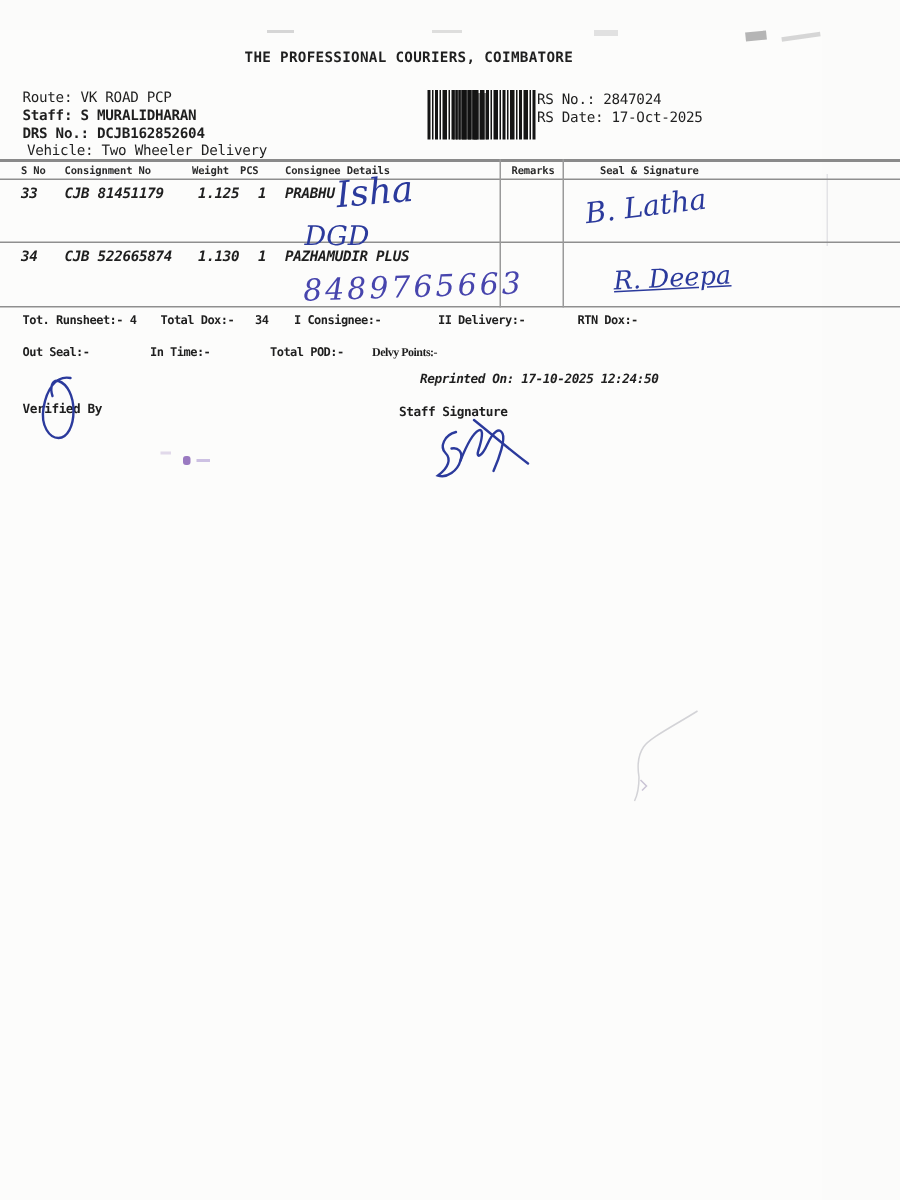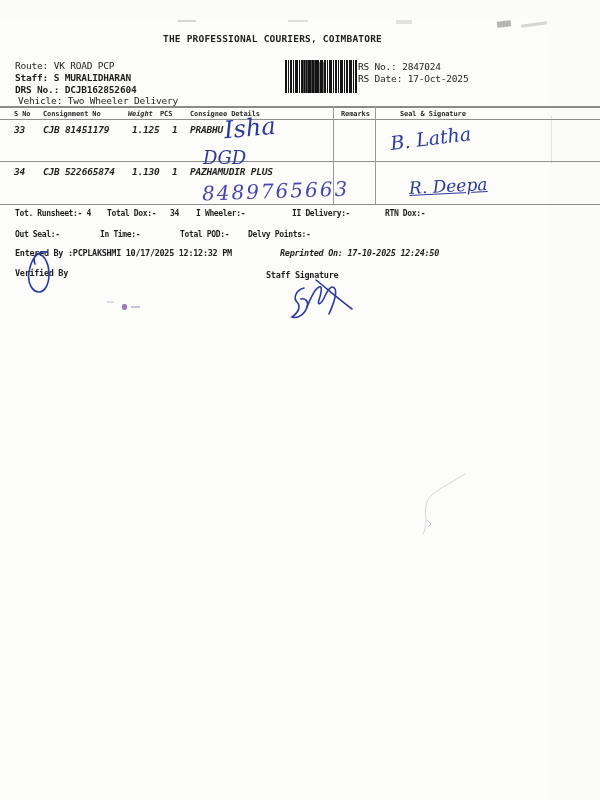--- a/index.html
+++ b/index.html
@@ -79,21 +79,21 @@
 
   <div class="hline" style="top:86px;height:2px;background:#8a8a8a;"></div>
   <div class="hline" style="top:99px;"></div>
   <div class="hline" style="top:141px;"></div>
   <div class="hline" style="top:184px;"></div>
   <div class="vline" style="left:333px;top:86px;height:99px;"></div>
   <div class="vline" style="left:375px;top:86px;height:99px;"></div>
 
   <div class="abs mono t-colhead" style="left:14px;top:90px;">S No</div>
   <div class="abs mono t-colhead" style="left:43px;top:90px;">Consignment No</div>
-  <div class="abs mono t-colhead" style="left:128px;top:90px;font-style:italic;">Weight</div>
+  <div class="abs mono t-colhead" style="left:128px;top:90px;">Weight</div>
   <div class="abs mono t-colhead" style="left:160px;top:90px;">PCS</div>
   <div class="abs mono t-colhead" style="left:190px;top:90px;">Consignee Details</div>
   <div class="abs mono t-colhead" style="left:341px;top:90px;">Remarks</div>
   <div class="abs mono t-colhead" style="left:400px;top:90px;">Seal &amp; Signature</div>
 
   <div>
     <div class="abs mono t-cell" style="left:14px;top:104px;">33</div>
     <div class="abs mono t-cell" style="left:43px;top:104px;">CJB 81451179</div>
     <div class="abs mono t-cell" style="left:132px;top:104px;">1.125</div>
     <div class="abs mono t-cell" style="left:172px;top:104px;">1</div>
@@ -110,33 +110,32 @@
     <div class="abs mono t-cell" style="left:172px;top:146px;">1</div>
     <div class="abs mono t-cell" style="left:190px;top:146px;">PAZHAMUDIR PLUS</div>
     <div class="hw hw-violet" style="left:202px;top:159px;font-size:20px;letter-spacing:2px;transform:rotate(-2deg);">8489765663</div>
     <div class="hw" style="left:409px;top:156px;font-size:17px;transform:rotate(-3deg);text-decoration:underline;">R. Deepa</div>
   </div>
 
   <div>
     <div class="abs mono t-small" style="left:15px;top:189px;"><span>Tot. Runsheet:-</span> <span>4</span></div>
     <div class="abs mono t-small" style="left:107px;top:189px;">Total Dox:-</div>
     <div class="abs mono t-small" style="left:170px;top:189px;">34</div>
-    <div class="abs mono t-small" style="left:196px;top:189px;">I Wheeler:-</div>
+    <div class="abs mono t-small" style="left:196px;top:189px;">I Consignee:-</div>
     <div class="abs mono t-small" style="left:292px;top:189px;">II Delivery:-</div>
     <div class="abs mono t-small" style="left:385px;top:189px;">RTN Dox:-</div>
   </div>
 
   <div>
     <div class="abs mono t-small" style="left:15px;top:210px;">Out Seal:-</div>
     <div class="abs mono t-small" style="left:100px;top:210px;">In Time:-</div>
     <div class="abs mono t-small" style="left:180px;top:210px;">Total POD:-</div>
-    <div class="abs mono t-small" style="left:248px;top:210px;">Delvy Points:-</div>
+    <div class="abs mono t-small" style="left:248px;top:210px;font-family:Liberation Serif, serif;">Delvy Points:-</div>
   </div>
 
-  <div class="abs mono t-foot" style="left:15px;top:228px;">Entered By :PCPLAKSHMI 10/17/2025 12:12:32 PM</div>
   <div class="abs mono t-foot" style="left:280px;top:228px;font-style:italic;">Reprinted On: 17-10-2025 12:24:50</div>
   <div class="abs mono t-foot" style="left:15px;top:248px;">Verified By</div>
   <div class="abs mono t-foot" style="left:266px;top:250px;">Staff Signature</div>
 
   <svg style="left:25px;top:228px;" width="34" height="46">
     <path d="M22,4 C12,2 6,12 4,24 C2,36 8,44 14,44 C20,44 24,36 24,26 C24,16 20,8 14,6 C10,5 8,10 10,16" fill="none" stroke="#2b3a9c" stroke-width="1.6" stroke-linecap="round"></path>
   </svg>
 
   <svg style="left:288px;top:258px;" width="70" height="45">
     <g fill="none" stroke="#2b3a9c" stroke-width="1.6" stroke-linecap="round">

